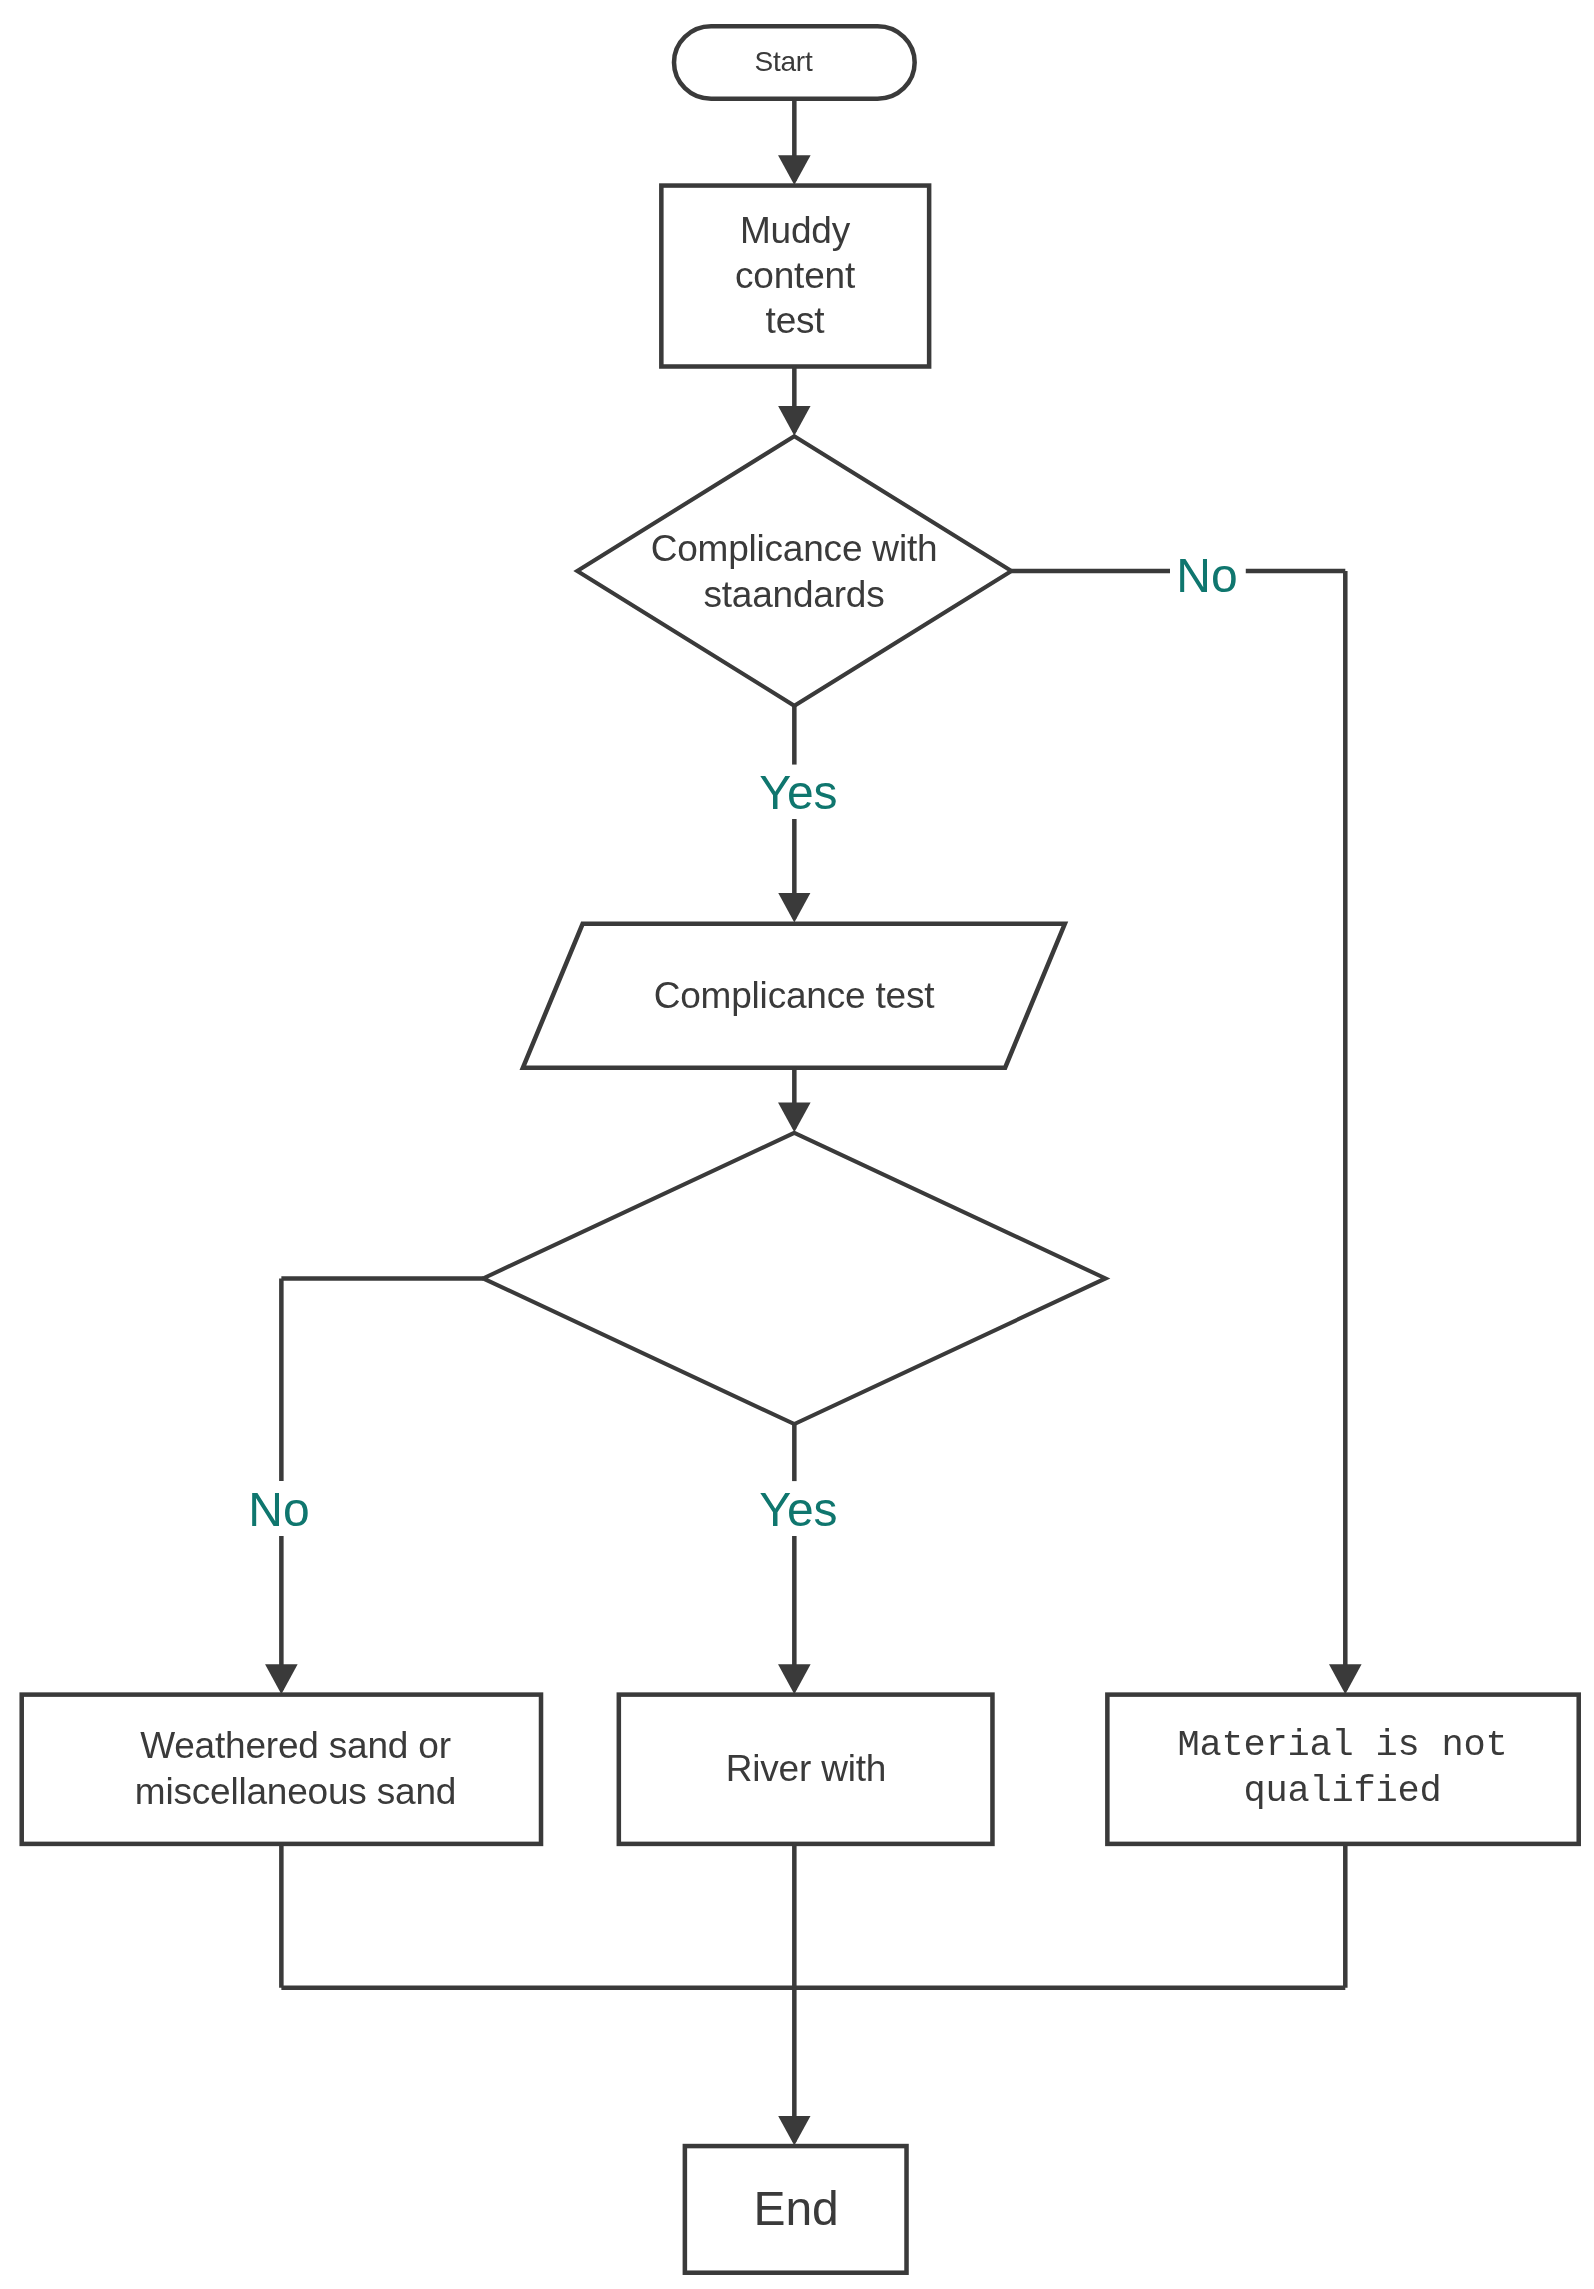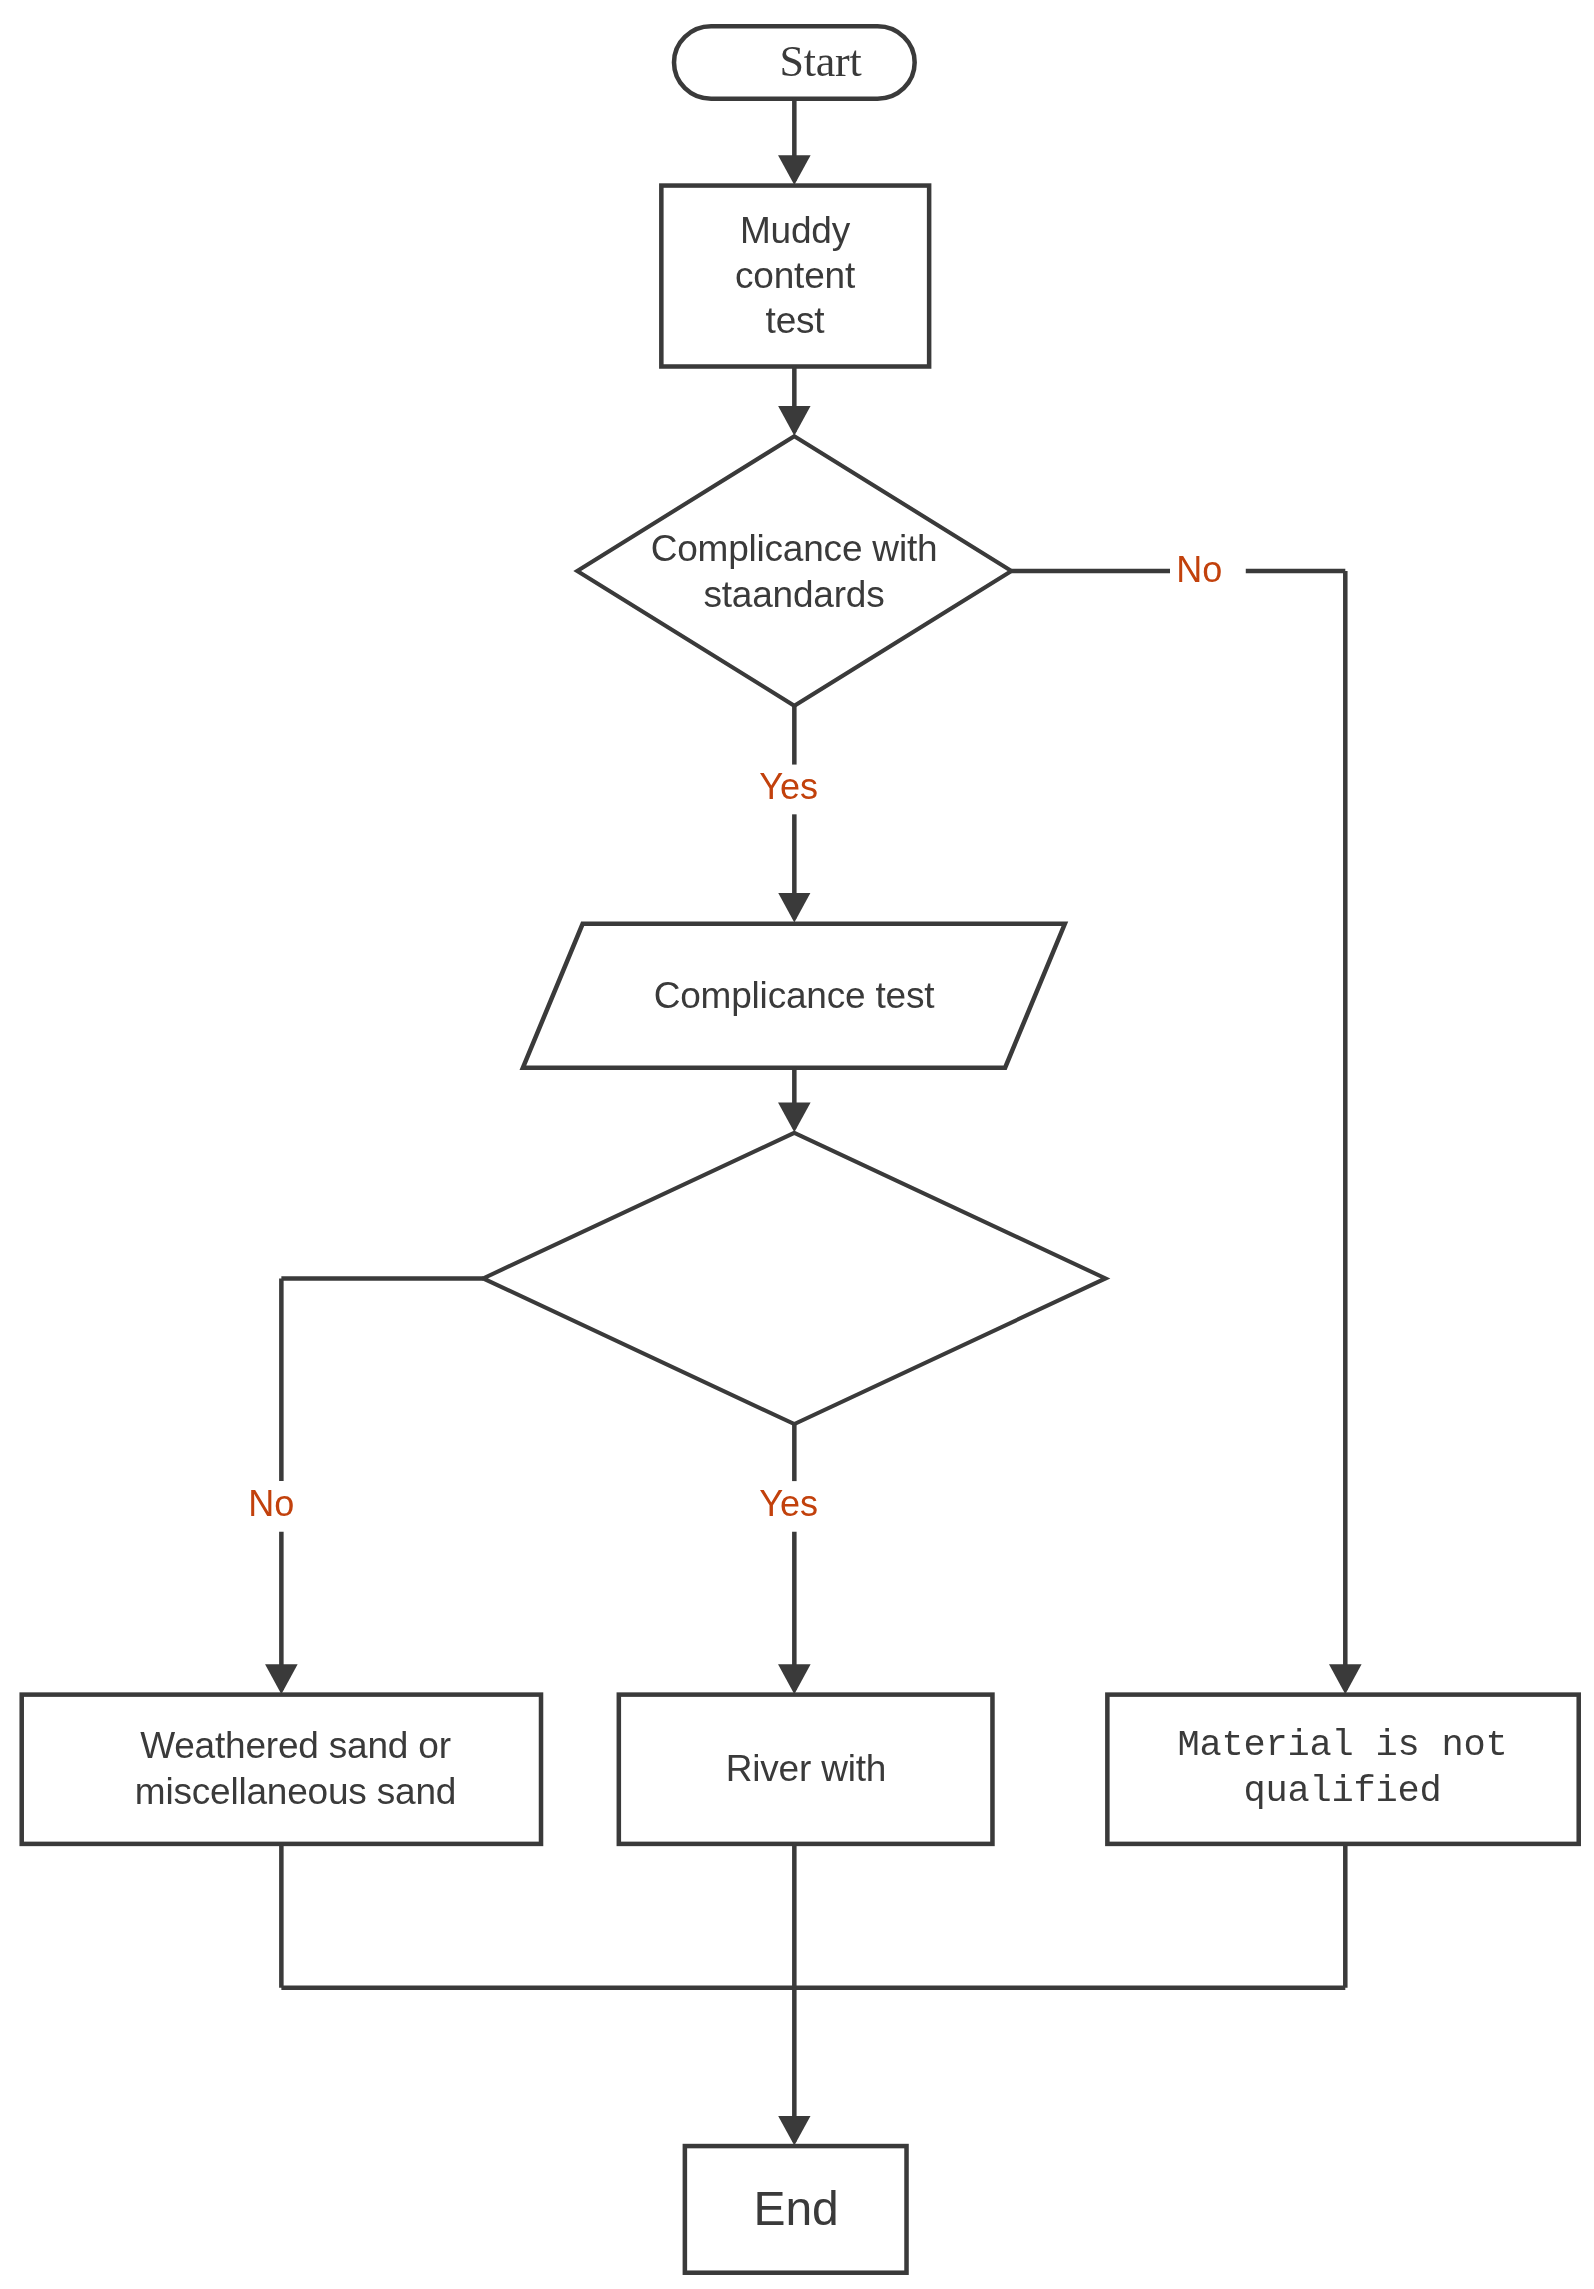--- a/index.html
+++ b/index.html
@@ -36,23 +36,23 @@
     color: #3a3a3a;
     font-family: "Liberation Sans", sans-serif;
     font-size: 37px;
     line-height: 1.22;
     letter-spacing: -0.2px;
     white-space: pre-line;
     pointer-events: none;
   }
   .edge-label {
     position: absolute;
-    color: #c2410c;
+    color: #0f766e;
     font-family: "Liberation Sans", sans-serif;
-    font-size: 36px;
+    font-size: 48px;
     line-height: 1;
     background: #ffffff;
     padding: 1.8px 6.3px;
     text-align: center;
     white-space: nowrap;
   }
   .shape-hit {
     position: absolute;
     background: transparent;
   }
@@ -108,21 +108,21 @@
       <line x1="311" y1="2038" x2="311" y2="2197"></line>
       <line x1="1487" y1="2038" x2="1487" y2="2197"></line>
       <line x1="311" y1="2197" x2="1487" y2="2197"></line>
       <line x1="878" y1="2038" x2="878" y2="2197"></line>
       <line x1="878" y1="2197" x2="878" y2="2367" marker-end="url(#arrow)"></line>
 
       <rect x="757" y="2372" width="245" height="140" fill="#ffffff"></rect>
     </g>
   </svg>
 
-  <div class="node-label" style="left:700px; top:26px; width:241px; height:72px; font-size:44px;font-family:Liberation Serif, serif;">Start</div>
+  <div class="node-label" style="left:663px; top:26px; width:241px; height:72px; font-size:28px;">Start</div>
 
   <div class="node-label" style="left:559px; top:512px; width:470px; height:119px;">Complicance with
 staandards</div>
 
   <div class="node-label" style="left:661px; top:185px; width:268px; height:181px;">Muddy
 content
 test</div>
 
   <div class="node-label" style="left:568px; top:924px; width:452px; height:144px;">Complicance test</div>
 

